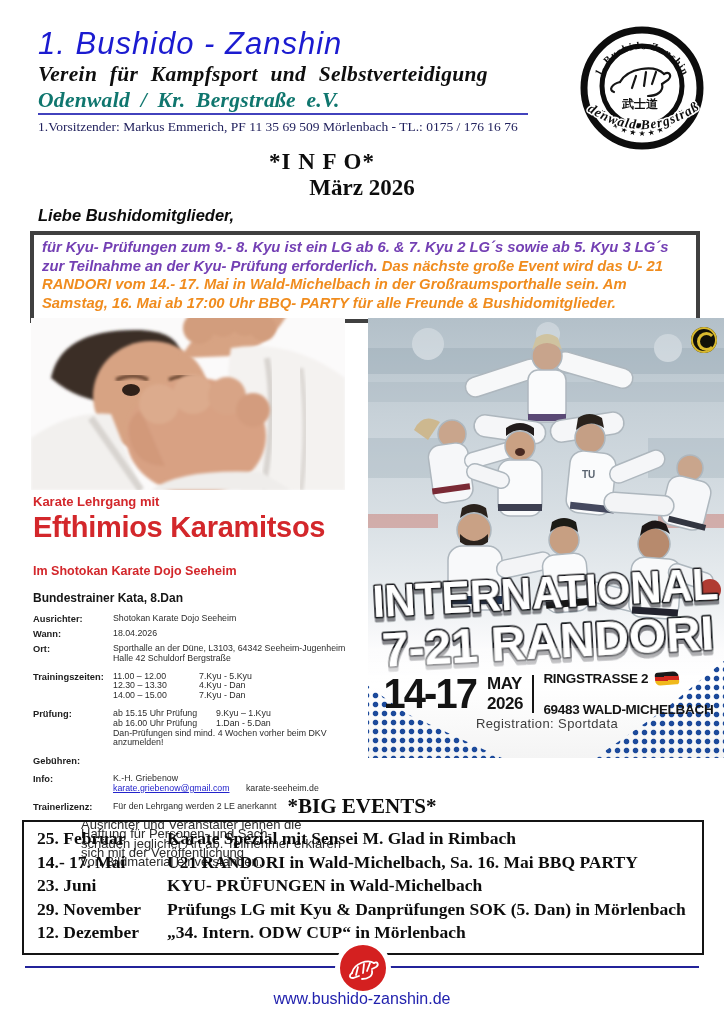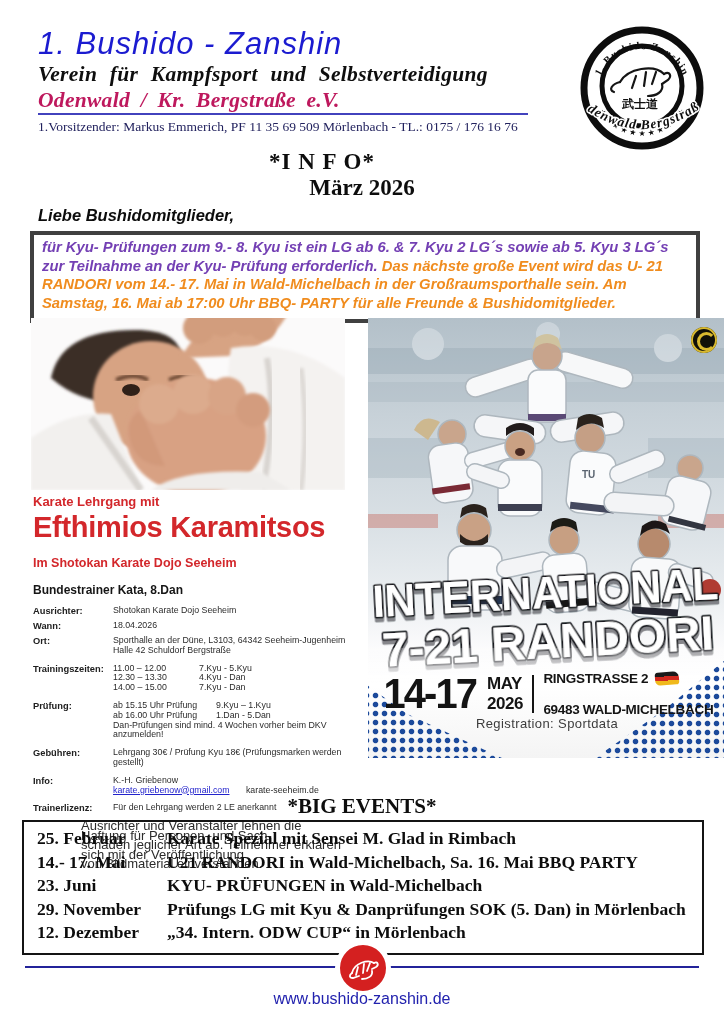--- a/index.html
+++ b/index.html
@@ -3,21 +3,21 @@
 <meta charset="utf-8">
 <style>
   html,body{margin:0;padding:0;background:#e9e9e9;}
   #page{position:relative;width:724px;height:1024px;background:#ffffff;margin:0 auto;
         font-family:"Liberation Sans",sans-serif;overflow:hidden;}
   .abs{position:absolute;}
 
   
   #club-title{left:38px;top:26px;font:italic 400 31px "Liberation Sans",sans-serif;color:#1b1bd0;letter-spacing:1px;}
   #club-sub1{left:38px;top:62px;font:italic 700 21.5px "Liberation Serif",serif;color:#0e0e0e;word-spacing:7px;letter-spacing:.3px;}
-  #club-sub2{left:38px;top:88px;font:italic 700 21.5px "Liberation Serif",serif;color:#be185d;word-spacing:5px;letter-spacing:.3px;}
+  #club-sub2{left:38px;top:88px;font:italic 700 21.5px "Liberation Serif",serif;color:#0f766e;word-spacing:5px;letter-spacing:.3px;}
   #club-underline{left:38px;top:113px;width:490px;height:2px;background:#4242bd;}
   #club-contact{left:38px;top:119px;font:400 13.5px "Liberation Serif",serif;color:#22225e;}
 
   
   #info-line1{left:0;top:149px;width:644px;text-align:center;font:700 23px "Liberation Serif",serif;color:#0d0d0d;letter-spacing:1px;}
   #info-line2{left:0;top:175px;width:724px;text-align:center;font:700 23px "Liberation Serif",serif;color:#0d0d0d;}
   #salutation{left:38px;top:206px;font:italic 700 16.5px "Liberation Sans",sans-serif;color:#0c0c0c;}
 
   
   #notice-box{left:30px;top:231px;width:646px;border:4px solid #404040;padding:3px 8px 6px 8px;
@@ -49,21 +49,21 @@
         background:linear-gradient(180deg,#1a1a1a 0 33%,#d0281e 33% 66%,#f0b91c 66% 100%);}
   #poster-badge{position:absolute;right:9px;top:9px;width:26px;height:26px;border-radius:50%;background:#101008;
         box-shadow:inset 0 0 0 2px #d8b92f;}
   #poster-badge::after{content:"";position:absolute;left:6px;top:5px;width:13px;height:13px;border-radius:50%;
         border:3px solid #d8b92f;border-right-color:transparent;}
 
   
   #seminar{left:33px;top:494px;width:314px;}
   #seminar-kicker{font:700 13px "Liberation Sans",sans-serif;color:#d3272b;}
   #seminar-name{font:700 29px "Liberation Sans",sans-serif;color:#d3272b;margin-top:2px;letter-spacing:-.3px;}
-  #seminar-sub{font:700 12.5px "Liberation Sans",sans-serif;color:#d3272b;margin-top:12px;}
+  #seminar-sub{font:700 12.5px "Liberation Sans",sans-serif;color:#d3272b;margin-top:20px;}
   #seminar-qual{font:700 12px "Liberation Sans",sans-serif;color:#161616;margin-top:13px;}
   #seminar-details{margin-top:9px;}
   .drow{display:flex;margin-bottom:5px;}
   .dlabel{flex:0 0 80px;font:700 9.3px "Liberation Sans",sans-serif;color:#202020;}
   .dval{flex:1;font:400 8.8px "Liberation Sans",sans-serif;color:#2b2b2b;line-height:9.8px;}
   .tcol{display:inline-block;width:86px;}
   .pcol{display:inline-block;width:103px;}
   a.mail{color:#2323cc;text-decoration:underline;}
   .site{margin-left:14px;color:#2b2b2b;}
   .haft .dval{font-size:13px;line-height:9.4px;margin-left:48px;}
@@ -337,21 +337,20 @@
       <div class="drow" style="margin-top:8px;">
         <div class="dlabel">Prüfung:</div>
         <div class="dval">
           <div><span class="pcol">ab 15.15 Uhr Prüfung</span><span>9.Kyu – 1.Kyu</span></div>
           <div><span class="pcol">ab 16.00 Uhr Prüfung</span><span>1.Dan - 5.Dan</span></div>
           <div>Dan-Prüfungen sind mind. 4 Wochen vorher beim DKV anzumelden!</div>
         </div>
       </div>
       <div class="drow" style="margin-top:8px;">
         <div class="dlabel">Gebühren:</div>
-        <div class="dval">Lehrgang 30€ / Prüfung Kyu 18€ (Prüfungsmarken werden gestellt)</div>
       </div>
       <div class="drow" style="margin-top:8px;">
         <div class="dlabel">Info:</div>
         <div class="dval">
           <div>K.-H. Griebenow</div>
           <div>
             <a class="mail" href="#">karate.griebenow@gmail.com</a>
             <span class="site">karate-seeheim.de</span>
           </div>
         </div>

